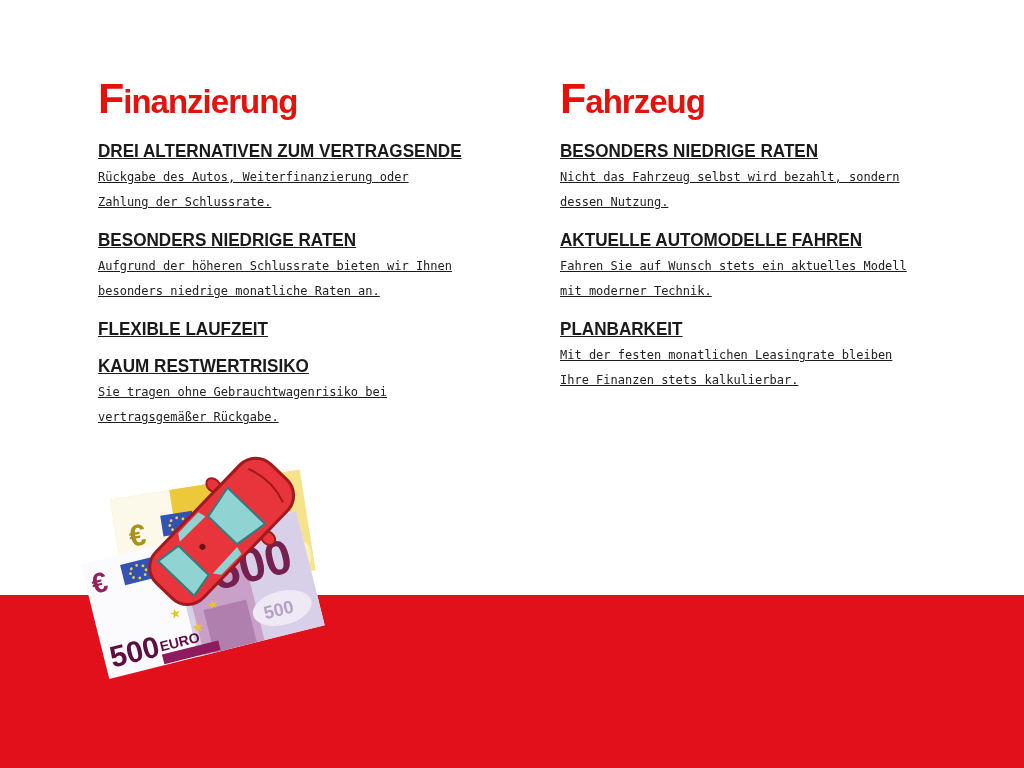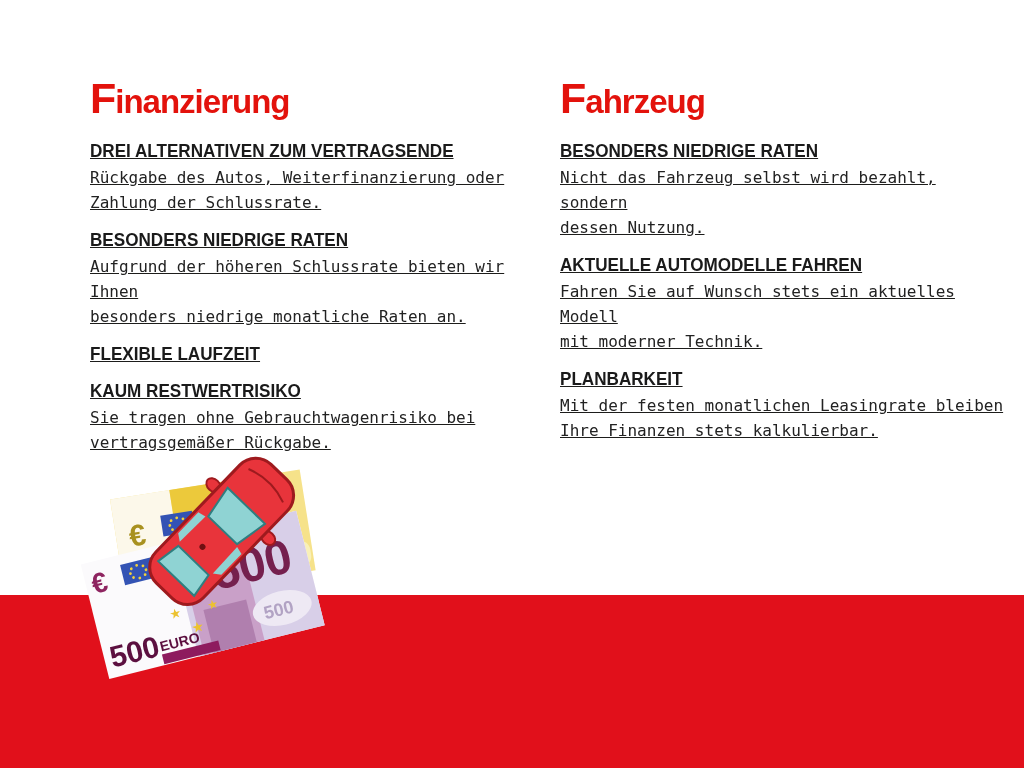--- a/index.html
+++ b/index.html
@@ -3,21 +3,21 @@
 <meta charset="utf-8">
 <style>
   html,body { margin:0; padding:0; background:#ffffff; }
   .stage {
     position:relative; width:1024px; height:768px;
     background:#ffffff; overflow:hidden;
     font-family:"Liberation Sans", sans-serif;
     color:#1d1d1b;
   }
   .col { position:absolute; top:76px; width:452px; }
-  .col-left  { left:90px; }
+  .col-left  { left:98px; }
   .col-right { left:560px; }
 
   .col-title {
     margin:0 0 14px 0;
     color:#e3120c;
     font-size:33px; line-height:44px;
     font-weight:bold; letter-spacing:-1px;
   }
   .col-title::first-letter { font-size:43px; }
 
@@ -26,21 +26,21 @@
     margin:0 0 2px 0;
     font-size:19px; line-height:25px;
     font-weight:bold; color:#1a1a1a;
     letter-spacing:0px;
     transform:scaleX(0.90); transform-origin:left center;
     white-space:nowrap;
   }
   .section-body {
     margin:0;
     font-family:"DejaVu Sans Mono", monospace;
-    font-size:16px; line-height:25px;
+    font-size:12px; line-height:25px;
     color:#222222;
     white-space:pre-line;
   }
 
   .band {
     position:absolute; left:0; top:595px;
     width:1024px; height:173px;
     background:#e1101b;
   }
 

